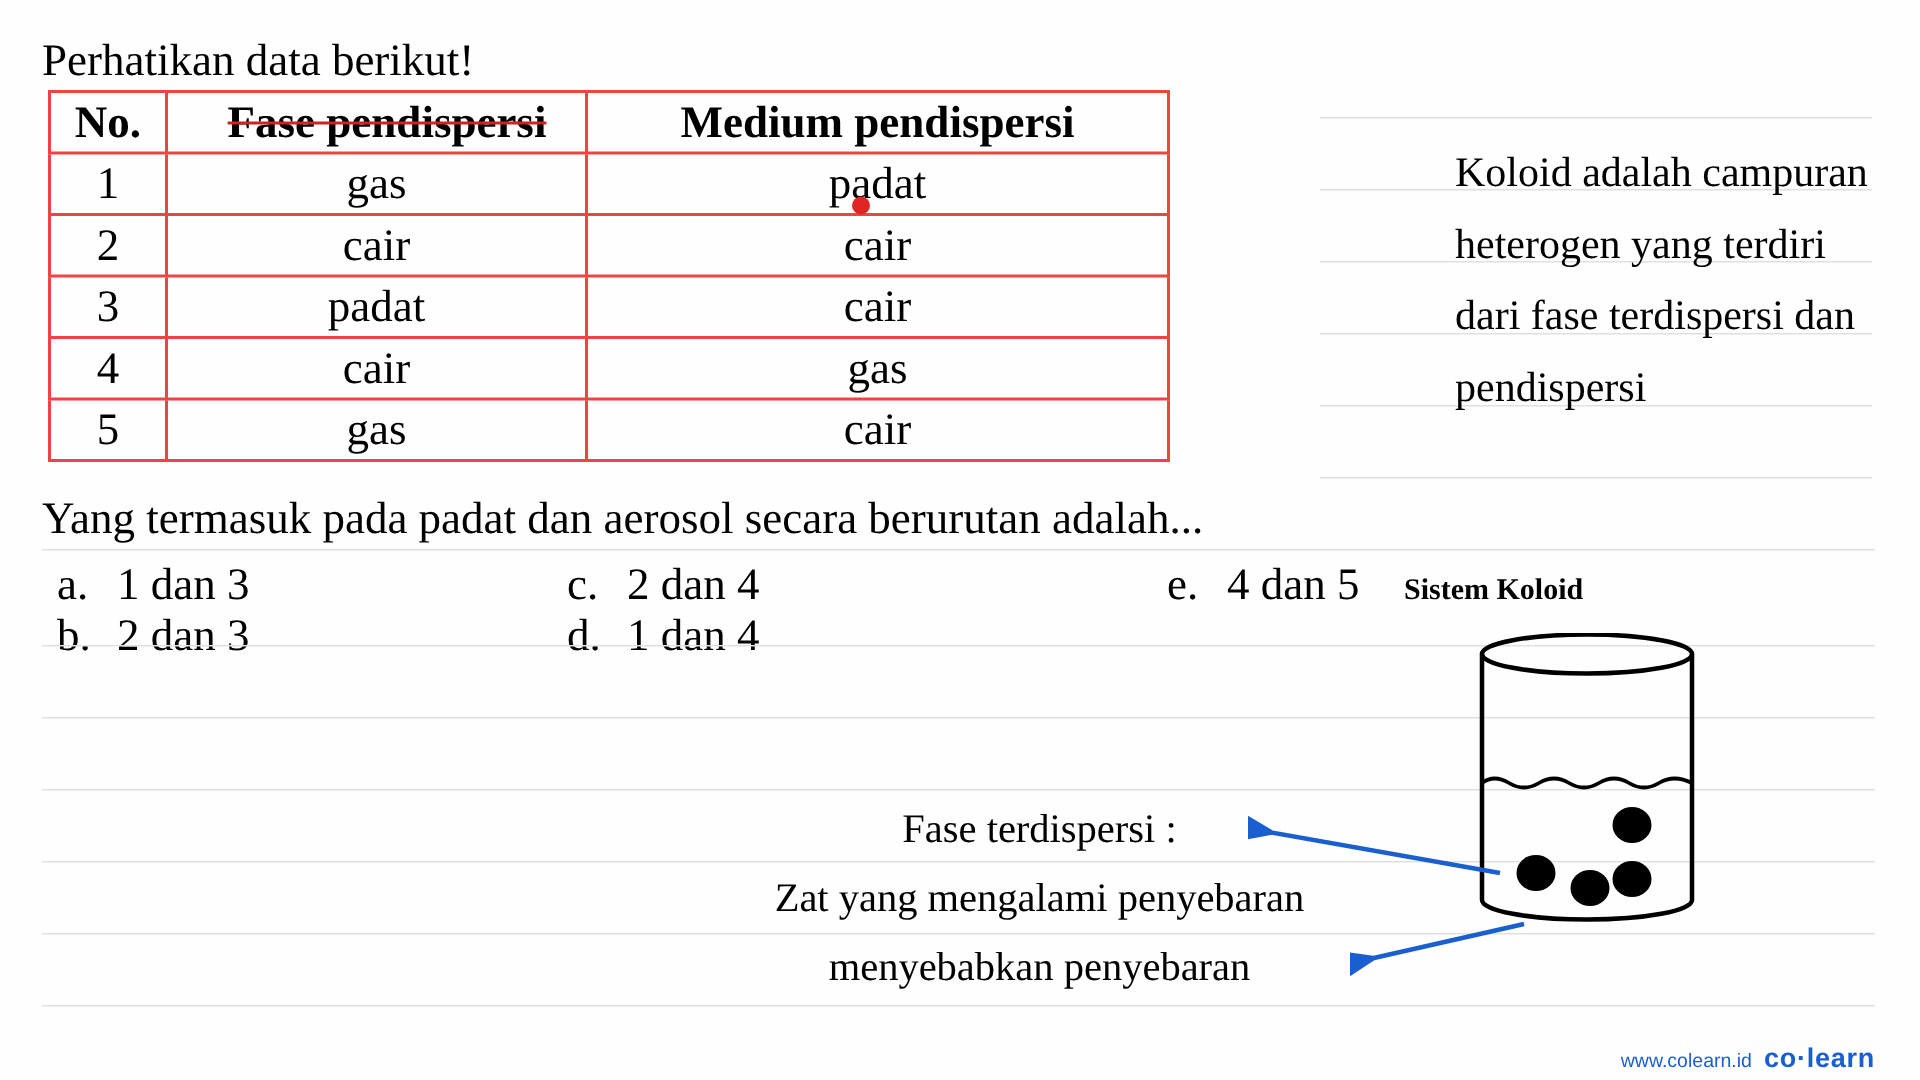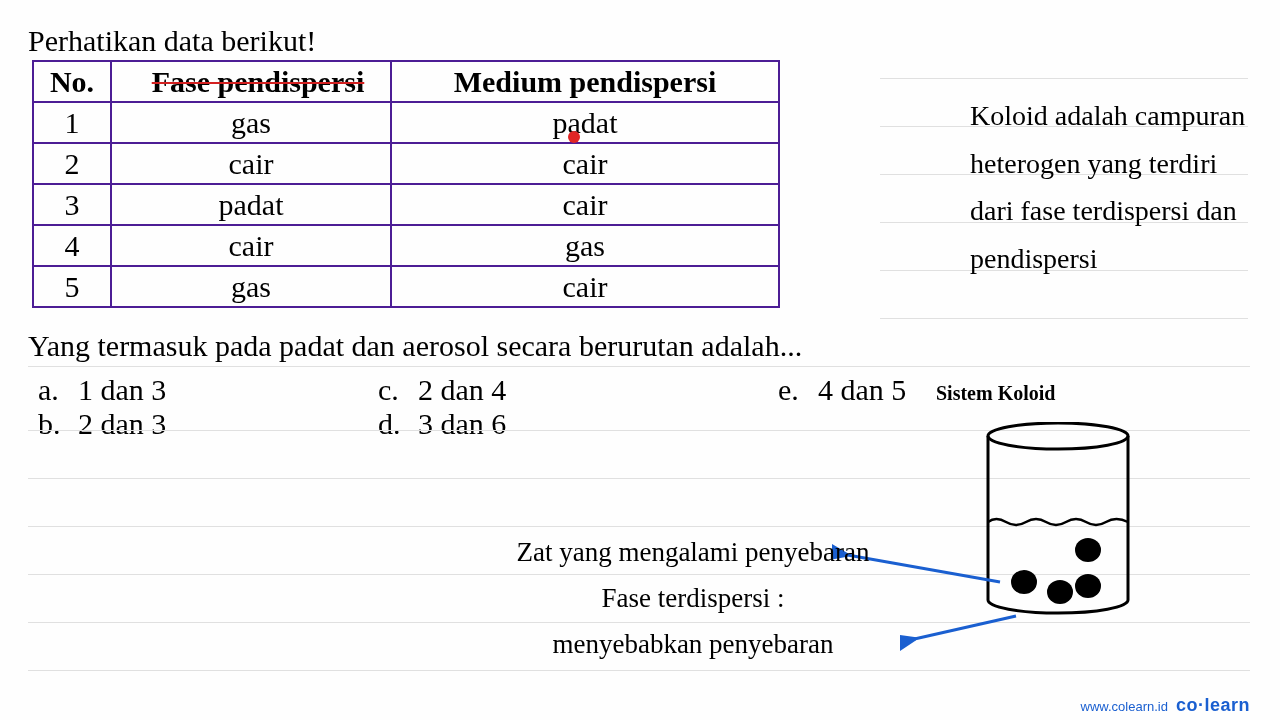--- a/index.html
+++ b/index.html
@@ -32,21 +32,21 @@
     .sub-title {
       font-size: 28px;
       margin-left: 140px;
     }
     table {
       border-collapse: collapse;
       margin-top: 2px;
       margin-left: 4px;
     }
     th, td {
-      border: 2px solid #4c1d95;
+      border: 2px solid #ef4444;
       font-size: 30px;
       text-align: center;
       line-height: 1.3;
     }
     th { font-weight: bold; }
     .col-no { width: 78px; }
     .col-a { width: 280px; }
     .col-b { width: 388px; }
     th.col-a {
       text-decoration: line-through;
@@ -206,21 +206,21 @@
         <span>4 dan 5</span>
       </div>
     </div>
     <div class="opt-row">
       <div class="opt c1">
         <span class="opt-label">b.</span>
         <span>2 dan 3</span>
       </div>
       <div class="opt c2">
         <span class="opt-label">d.</span>
-        <span>3 dan 6</span>
+        <span>1 dan 4</span>
       </div>
     </div>
   </div>
 
   <div class="sistem-koloid-title">Sistem Koloid</div>
 
   <svg class="cylinder" viewBox="0 0 148 196">
     <ellipse cx="74" cy="14" rx="70" ry="13" fill="none" stroke="#000" stroke-width="3"></ellipse>
     <line x1="4" y1="14" x2="4" y2="178" stroke="#000" stroke-width="3"></line>
     <line x1="144" y1="14" x2="144" y2="178" stroke="#000" stroke-width="3"></line>
@@ -245,22 +245,22 @@
   <svg class="arrow" style="top:610px; left:900px" width="120" height="50">
     <defs>
         <marker id="ah2" markerWidth="10" markerHeight="10" refX="2" refY="3" orient="auto">
           <path d="M8 0 L0 3 L8 6 z" fill="#1a5fd0"></path>
         </marker>
       </defs>
     <line x1="116" y1="6" x2="10" y2="30" stroke="#1a5fd0" stroke-width="3" marker-end="url(#ah2)"></line>
   </svg>
 
   <div class="definitions">
+    <div class="line">Fase terdispersi :</div>
     <div class="line">Zat yang mengalami penyebaran</div>
-    <div class="line">Fase terdispersi :</div>
     <div class="line">menyebabkan penyebaran</div>
   </div>
 
   <div class="watermark">
     <span>www.colearn.id</span>
     <span class="brand">
       <span>co</span><span class="dot">·</span><span>learn</span>
     </span>
   </div>
 

